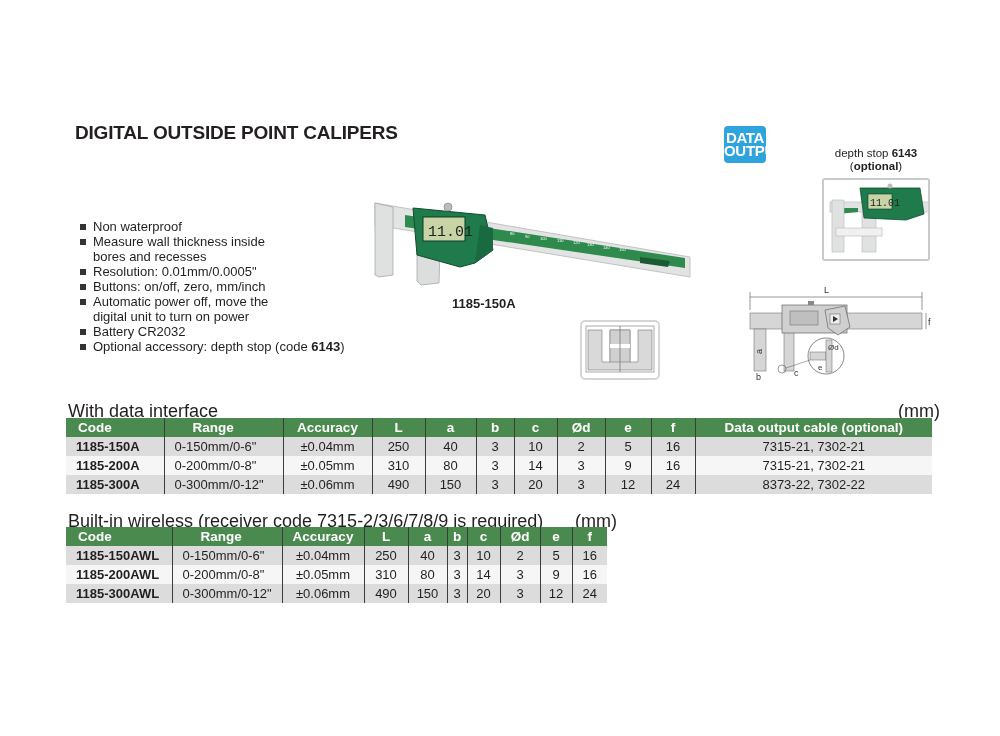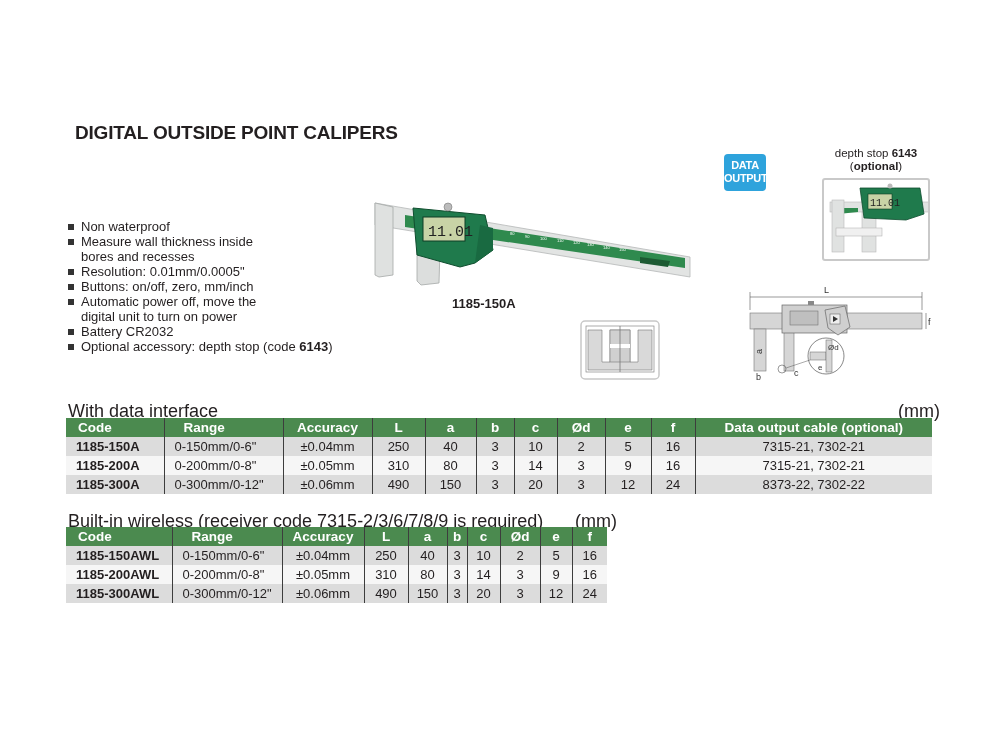--- a/index.html
+++ b/index.html
@@ -1,37 +1,37 @@
 <!DOCTYPE html>
 <html><head>
 <meta charset="utf-8">
 <style>
   html, body { margin:0; padding:0; background:#ffffff; }
   body { width:1000px; height:736px; position:relative; overflow:hidden;
          font-family:"Liberation Sans", sans-serif; color:#231f20; }
   .abs { position:absolute; }
   .title { left:75px; top:122px; font-size:19px; font-weight:bold; letter-spacing:-0.2px; color:#231f20; }
-  .features { left:67px; top:219px; margin:0; padding:0; list-style:none; font-size:13px; line-height:15px; width:300px; }
+  .features { left:79px; top:219px; margin:0; padding:0; list-style:none; font-size:13px; line-height:15px; width:300px; }
   .features li { position:relative; padding-left:14px; }
   .features li .bullet { position:absolute; left:1px; top:5px; width:6px; height:6px; background:#333; }
   .badge { left:724px; top:126px; width:42px; height:37px; background:#2ea3dc; border-radius:4px; color:#fff;
-           font-size:11px; font-weight:bold; text-align:center; line-height:13px; padding-top:5px; box-sizing:border-box; letter-spacing:-0.3px;margin-top:28px; }
+           font-size:15px; font-weight:bold; text-align:center; line-height:13px; padding-top:5px; box-sizing:border-box; letter-spacing:-0.3px; }
   .depth-caption { left:812px; top:147px; width:128px; text-align:center; font-size:11.5px; line-height:13px; }
   .depth-photo { left:822px; top:178px; width:108px; height:83px; border:2px solid #c9c9c9; border-radius:3px; background:#fff; box-sizing:border-box; overflow:hidden; }
   .main-photo { left:365px; top:195px; width:330px; height:100px; }
   .model-label { left:452px; top:296px; font-size:13px; font-weight:bold; }
   .section-diagram { left:580px; top:320px; width:80px; height:60px; }
   .dim-diagram { left:742px; top:280px; width:195px; height:105px; }
 
   .table-caption { font-size:18px; font-weight:normal; }
   table.spec { position:absolute; border-collapse:collapse; font-size:13px; table-layout:fixed; }
   table.spec th { background:#4b8a4f; color:#ffffff; font-weight:bold; height:19px; padding:0; font-size:13.5px;
                   border-left:1.5px solid #3d3d3d; }
   table.spec th:first-child { border-left:none; text-align:left; padding-left:12px; }
-  table.spec th.left { text-align:left; padding-left:19px; }
+  table.spec th.left { text-align:left; padding-left:28px; }
   table.spec td { height:19px; padding:0; text-align:center; border-left:1.5px solid #3d3d3d; color:#231f20; }
   table.spec td:first-child { border-left:none; font-weight:bold; }
   table.spec td.left { text-align:left; padding-left:10px; }
   table.spec td.bold { font-weight:normal; }
   table.spec tr.odd td { background:#dcdcdc; }
   table.spec tr.even td { background:#f6f6f6; }
 </style>
 </head>
 <body>
 

